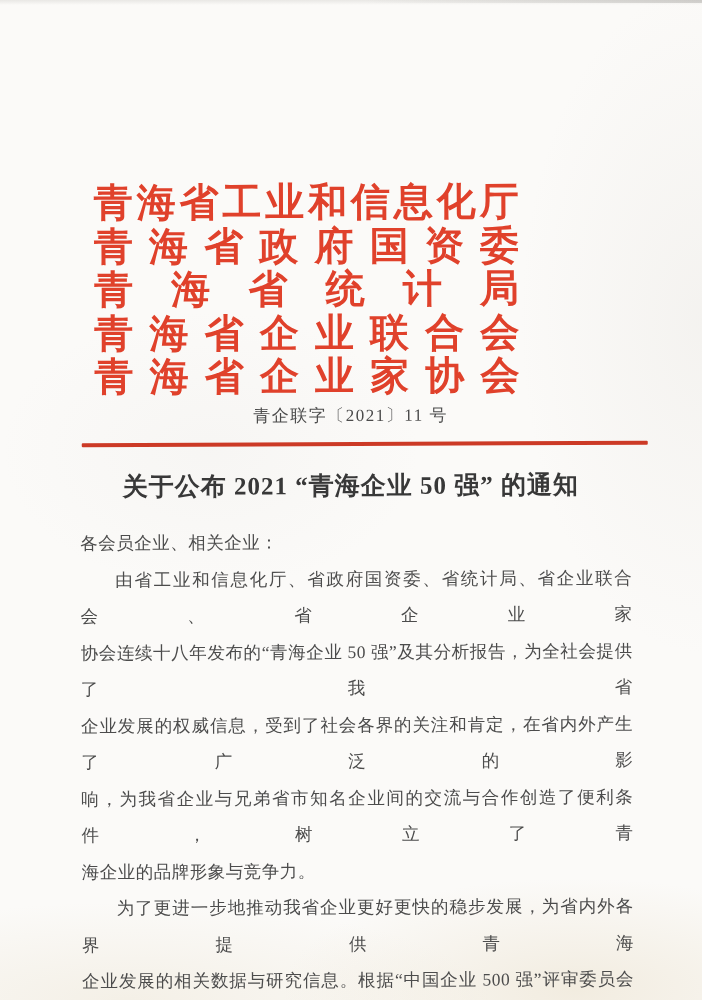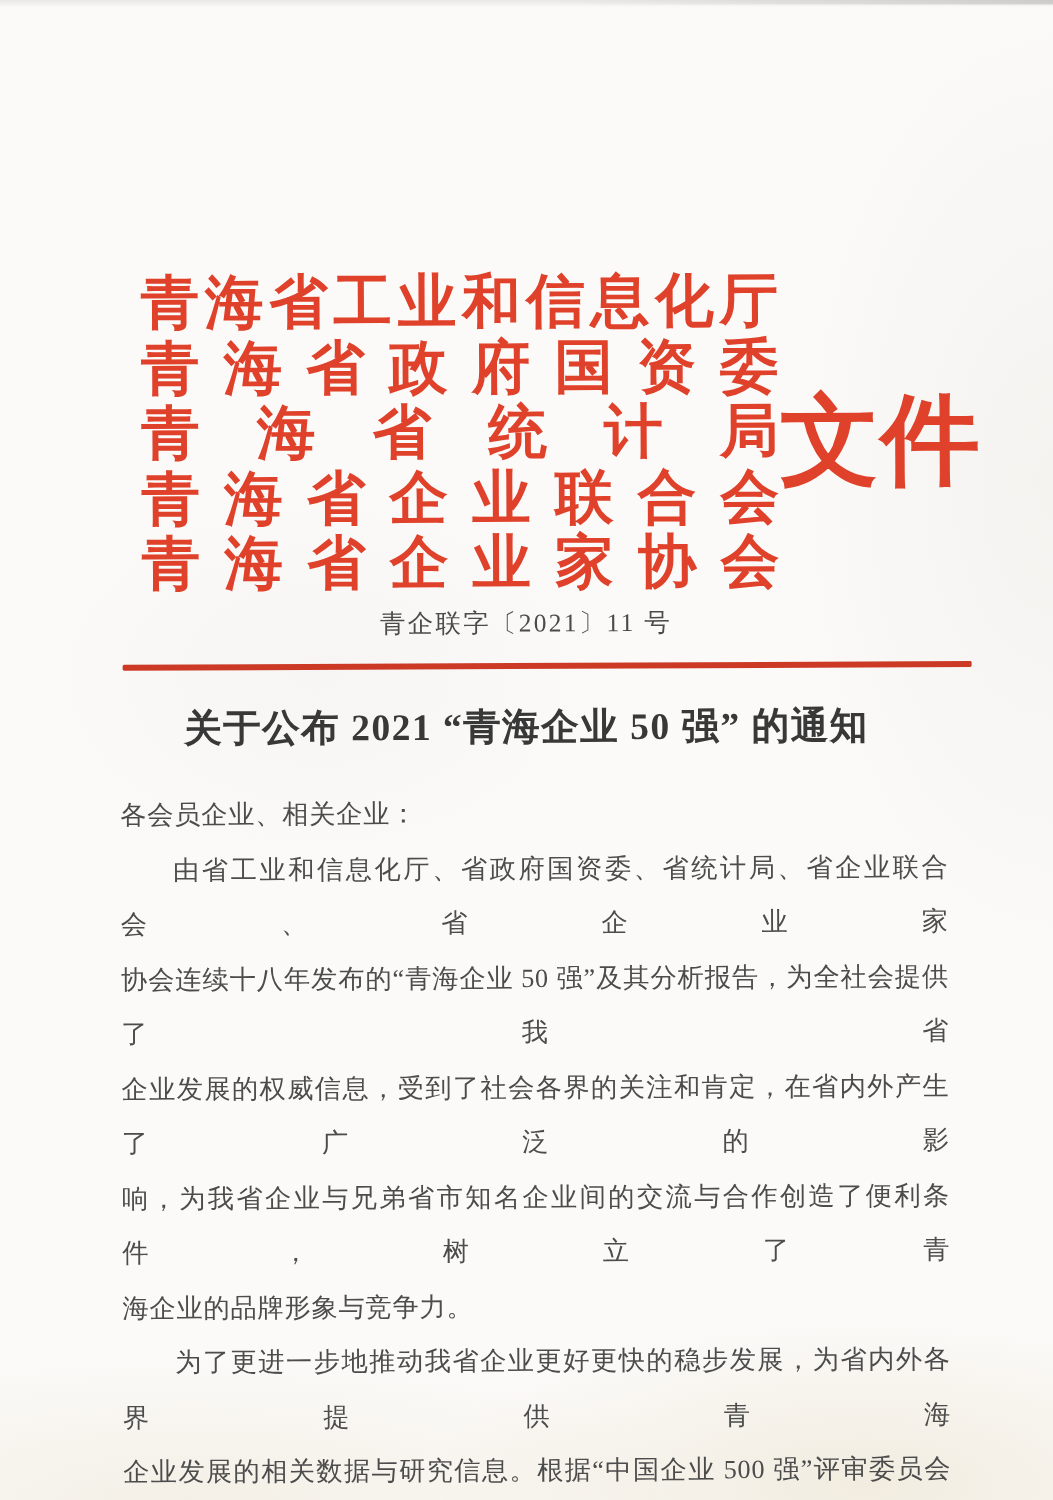--- a/index.html
+++ b/index.html
@@ -174,21 +174,20 @@
           <span>海</span>
           <span>省</span>
           <span>企</span>
           <span>业</span>
           <span>家</span>
           <span>协</span>
           <span>会</span>
         </div>
     </div>
 
-    <div class="file-word">文件</div>
 
     <div class="doc-number">青企联字〔2021〕11 号</div>
 
     <div class="red-rule"></div>
 
     <h1 class="title">关于公布 2021 “青海企业 50 强” 的通知</h1>
 
     <div class="body-text">
       <div class="line">各会员企业、相关企业：</div>
       <div class="line fill indent">由省工业和信息化厅、省政府国资委、省统计局、省企业联合会、省企业家</div>

